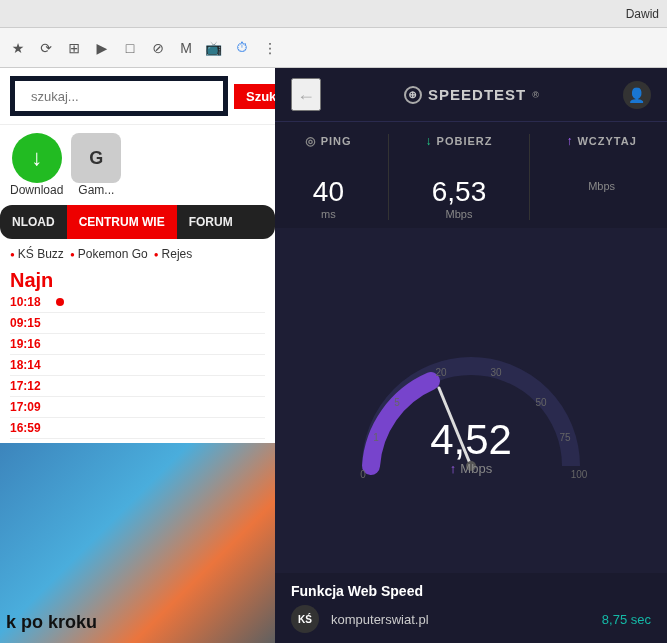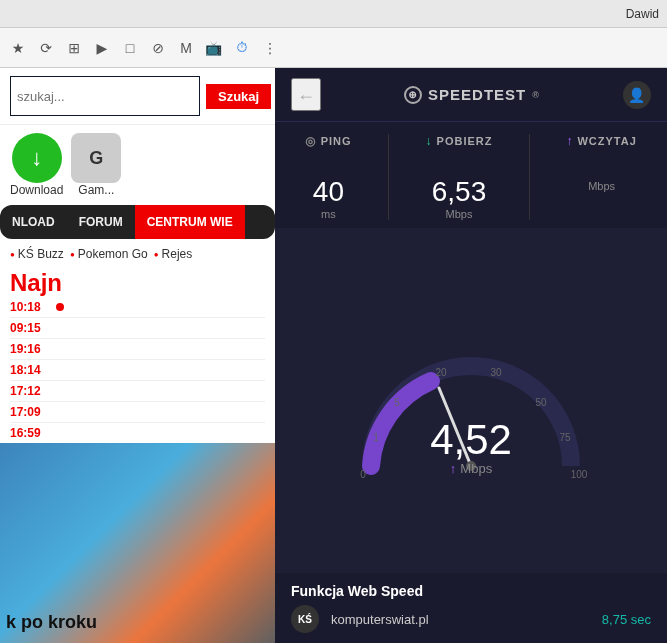--- a/index.html
+++ b/index.html
@@ -68,23 +68,23 @@
       padding: 8px 10px;
       background: #fff;
       display: flex;
       align-items: center;
       gap: 6px;
       border-bottom: 1px solid #eee;
     }
     .search-input {
       flex: 1;
       height: 40px;
-      border: 1px solid #0f172a;
+      border: 5px solid #0f172a;
       font-size: 13px;
-      padding: 0 6px;
+      padding: 0 16px;
     }
     .search-btn {
       background: #e00;
       color: #fff;
       border: none;
       padding: 5px 12px;
       font-size: 13px;
       font-weight: bold;
       cursor: pointer;
     }
@@ -158,21 +158,21 @@
     }
     .tag-dot::before {
       content: '●';
       color: #e00;
       font-size: 8px;
     }
     .news-section {
       padding: 0 10px;
     }
     .news-title {
-      font-size: 24px;
+      font-size: 20px;
       font-weight: bold;
       color: #e00;
     }
     .news-time-item {
       display: flex;
       gap: 6px;
       align-items: center;
       padding: 3px 0;
       font-size: 12px;
       border-bottom: 1px solid #eee;
@@ -416,22 +416,22 @@
       <div class="download-icon">↓</div>
       <span class="download-label">Download</span>
     </div>
     <div style="display:flex;flex-direction:column;align-items:center;">
       <div class="game-icon">G</div>
       <span class="download-label">Gam...</span>
     </div>
   </div>
   <div class="nav-bar">
     <span class="nav-item">NLOAD</span>
+    <span class="nav-item active">CENTRUM WIE</span>
     <span class="nav-item">FORUM</span>
-    <span class="nav-item active">CENTRUM WIE</span>
   </div>
   <div class="tags-row">
     <span class="tag-dot">KŚ Buzz</span>
     <span class="tag-dot">Pokemon Go</span>
     <span class="tag-dot">Rejes</span>
   </div>
   <div class="news-section">
     <div class="news-title">Najn</div>
     <div class="news-time-item">
       <span class="news-time">10:18</span>

